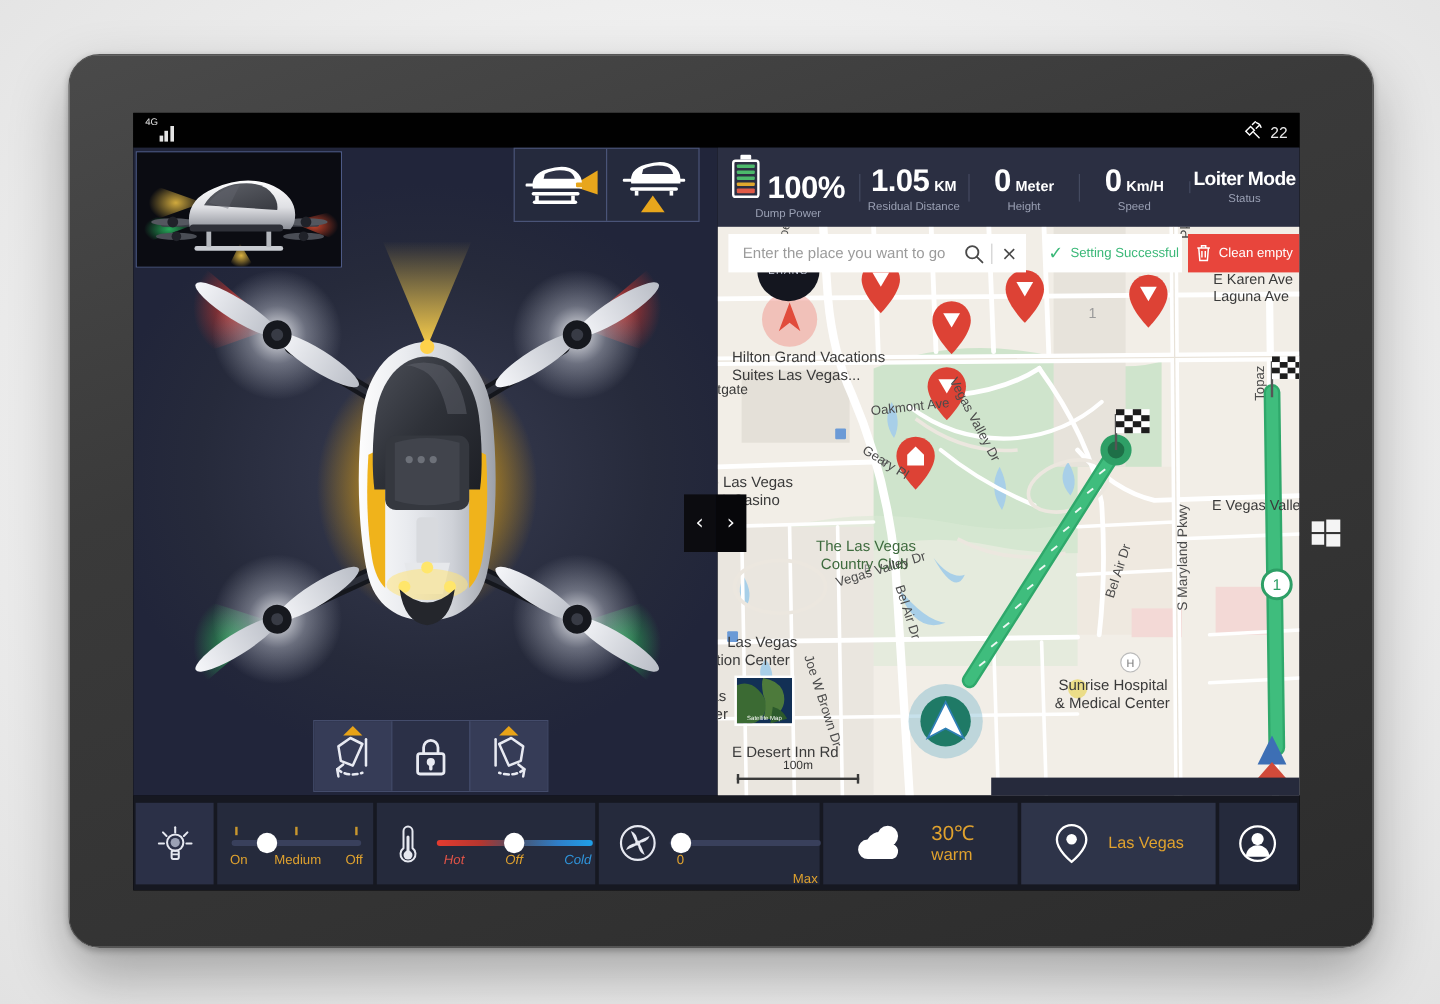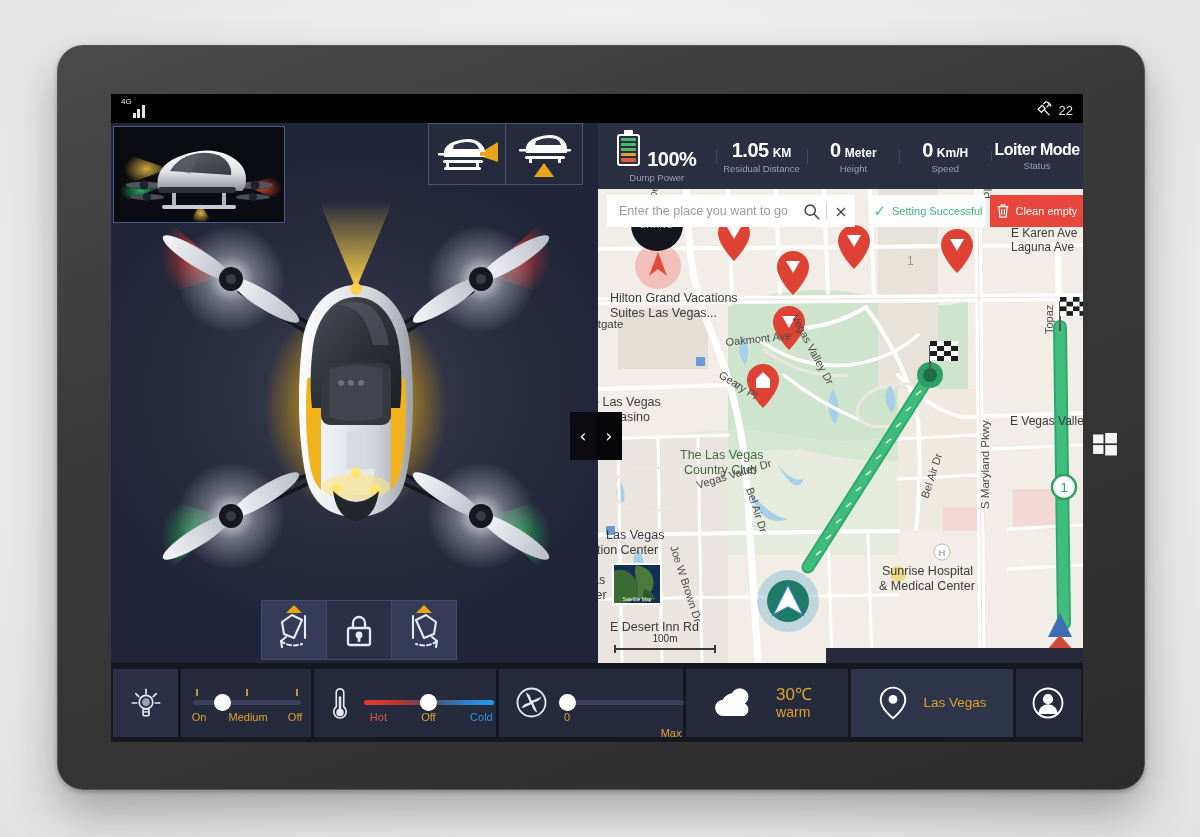--- a/index.html
+++ b/index.html
@@ -105,21 +105,21 @@
   #splitter .sh.b { background:#07070a; }
 
   
   #rightpanel { position:absolute; left:487px; top:29px; width:485px; height:540px; background:#2a2e40; overflow:hidden;}
   
   #metrics { position:absolute; left:0; top:0; width:485px; height:66px; background:#2b2f42;
     display:flex; align-items:center; color:#fff; }
   .metric { flex:1; text-align:center; position:relative; }
   .metric + .metric::before { content:""; position:absolute; left:0; top:10px; bottom:10px; width:1px; background:#444a60; }
   .m-top { display:flex; align-items:baseline; justify-content:center; gap:4px; }
-  .m-val { font-size:20px; font-weight:bold; letter-spacing:-.5px; }
+  .m-val { font-size:26px; font-weight:bold; letter-spacing:-.5px; }
   .m-unit { font-size:12px; font-weight:bold; }
   .m-lab { font-size:9.5px; color:#9aa0b4; margin-top:1px; }
   .metric.batt .m-top { gap:7px; }
   .metric.batt { flex:1.28; }
   .metric.status .m-val { font-size:16px; }
   #battery { width:23px; height:36px; position:relative; flex:0 0 auto; }
   #battery .shell { position:absolute; left:0; top:4px; width:23px; height:32px; border:2px solid #fff; border-radius:3px;
      padding:2px; display:flex; flex-direction:column-reverse; gap:1.5px; }
   #battery .cap { position:absolute; left:7px; top:0px; width:9px; height:4px; background:#fff; border-radius:1px 1px 0 0;}
   #battery .seg { height:5px; border-radius:1px; }
@@ -184,21 +184,21 @@
   .track { position:absolute; height:5px; border-radius:3px; background:#39405c; top:0; left:0; }
   .knob { position:absolute; width:17px; height:17px; border-radius:50%; background:#fff; top:-6px; }
   .ticks i { position:absolute; width:2px; height:7px; background:#c9972e; top:-11px; }
   .slabels { position:absolute; top:11px; width:100%; }
   .slabels b { position:absolute; font-size:11px; font-weight:normal; transform:translateX(-50%); white-space:nowrap;}
   .lamp-lab { color:#e0a22e; }
 
   
   #cell-light-icon { width:66px; justify-content:center; background:#2b3047; }
   #cell-light { width:132px; padding-left:12px; }
-  #cell-temp { width:184px; padding-left:16px; }
+  #cell-temp { width:184px; padding-left:16px;font-style:italic; }
   #cell-fan  { width:184px; padding-left:16px; }
   #cell-weather { width:164px; padding-left:26px; gap:18px; }
   #cell-place { width:164px; justify-content:center; gap:16px; background:#2e3449;}
   #cell-user { width:66px; justify-content:center; }
   .wx-val { font-size:17px; color:#e0a22e; line-height:1.15; }
   .wx-sub { font-size:14px; color:#e0a22e; }
   .place-lbl { font-size:13.5px; color:#e0a22e; }
 
   svg { display:block; }
 </style>

